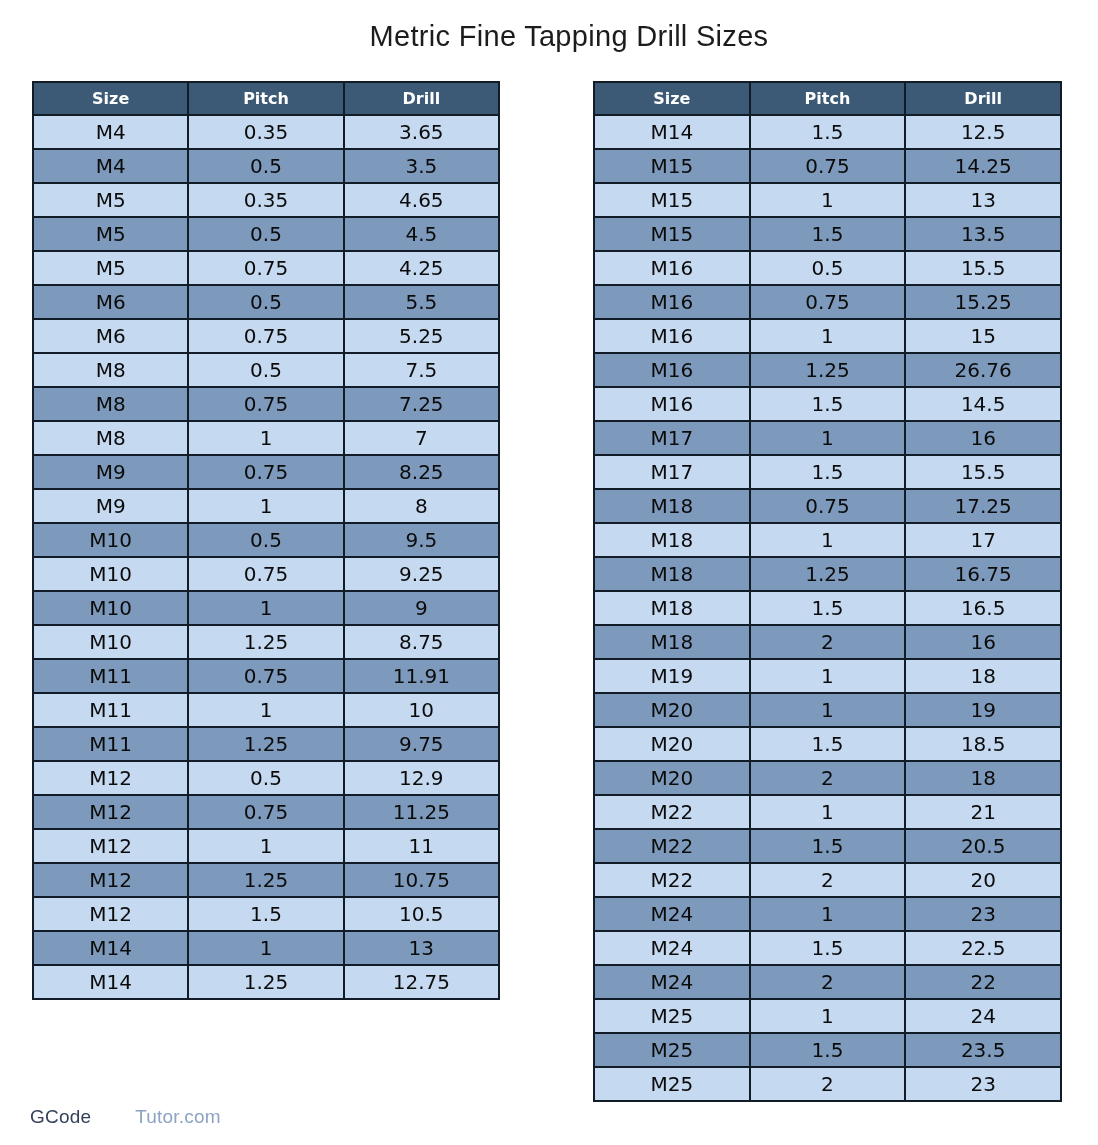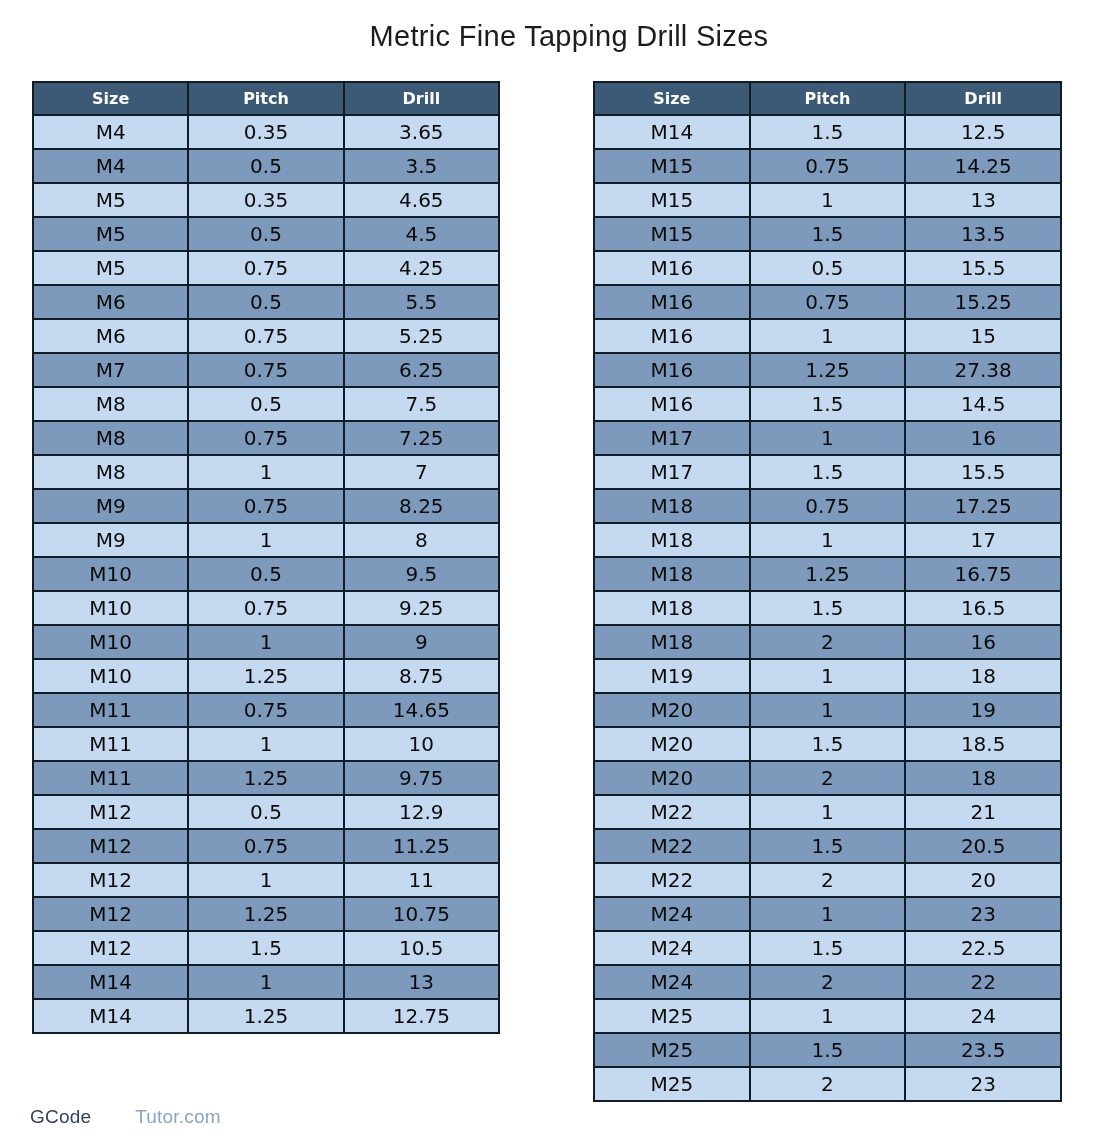--- a/index.html
+++ b/index.html
@@ -111,25 +111,20 @@
         <tr class="dark">
           <td>M6</td>
           <td>0.5</td>
           <td>5.5</td>
         </tr>
         <tr class="light">
           <td>M6</td>
           <td>0.75</td>
           <td>5.25</td>
         </tr>
-        <tr class="dark">
-          <td>M7</td>
-          <td>0.75</td>
-          <td>6.25</td>
-        </tr>
         <tr class="light">
           <td>M8</td>
           <td>0.5</td>
           <td>7.5</td>
         </tr>
         <tr class="dark">
           <td>M8</td>
           <td>0.75</td>
           <td>7.25</td>
         </tr>
@@ -164,21 +159,21 @@
           <td>9</td>
         </tr>
         <tr class="light">
           <td>M10</td>
           <td>1.25</td>
           <td>8.75</td>
         </tr>
         <tr class="dark">
           <td>M11</td>
           <td>0.75</td>
-          <td>14.65</td>
+          <td>11.91</td>
         </tr>
         <tr class="light">
           <td>M11</td>
           <td>1</td>
           <td>10</td>
         </tr>
         <tr class="dark">
           <td>M11</td>
           <td>1.25</td>
           <td>9.75</td>
@@ -261,21 +256,21 @@
           <td>15.25</td>
         </tr>
         <tr class="light">
           <td>M16</td>
           <td>1</td>
           <td>15</td>
         </tr>
         <tr class="dark">
           <td>M16</td>
           <td>1.25</td>
-          <td>27.38</td>
+          <td>26.76</td>
         </tr>
         <tr class="light">
           <td>M16</td>
           <td>1.5</td>
           <td>14.5</td>
         </tr>
         <tr class="dark">
           <td>M17</td>
           <td>1</td>
           <td>16</td>

